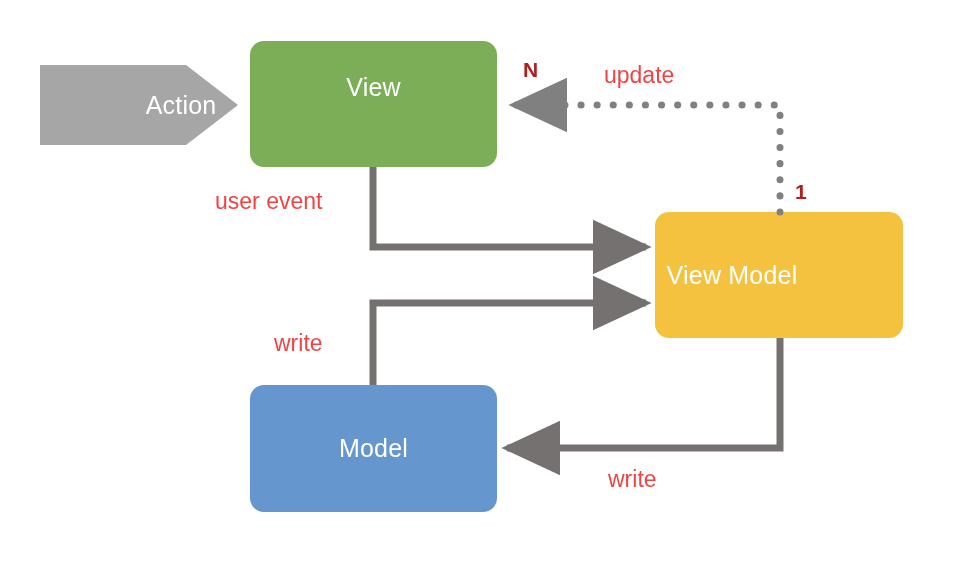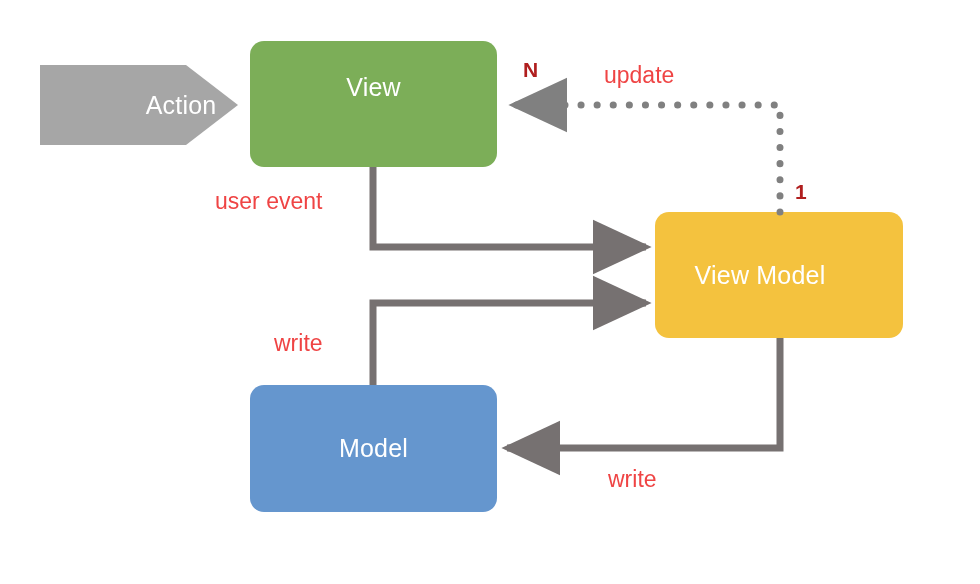--- a/index.html
+++ b/index.html
@@ -80,21 +80,21 @@
 
     <path d="M780,338 L780,448 L507,448" fill="none" stroke="#767171" stroke-width="7" stroke-linejoin="miter" stroke-linecap="butt" marker-end="url(#arrowSolid)"></path>
 
     <path d="M780,212 L780,105 L514,105" fill="none" stroke="#808080" stroke-width="7" stroke-linecap="round" stroke-linejoin="round" stroke-dasharray="0.1 16" marker-end="url(#arrowDotted)"></path>
   </svg>
 
   <div class="node-label" style="left:40px; top:65px; width:186px; height:80px;margin-left:48px;">Action</div>
 
   <div class="node-label" style="left:250px; top:41px; width:247px; height:92px;">View</div>
 
-  <div class="node-label" style="left:655px; top:212px; width:210px; height:126px;">View Model</div>
+  <div class="node-label" style="left:627px; top:212px; width:210px; height:126px;">View Model</div>
 
   <div class="node-label" style="left:250px; top:385px; width:247px; height:127px;text-align:center;">Model</div>
 
   <div class="edge-label" style="left:215px; top:188px;">user event</div>
 
   <div class="edge-label" style="left:274px; top:330px;">write</div>
 
   <div class="edge-label" style="left:608px; top:466px;">write</div>
 
   <div class="edge-label" style="left:604px; top:62px;">update</div>

